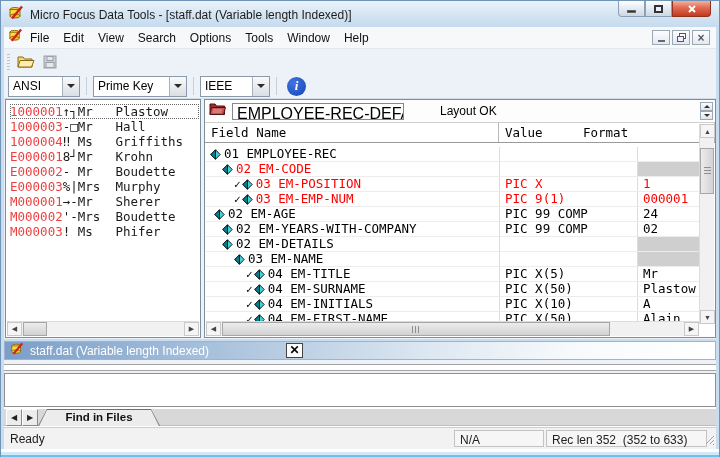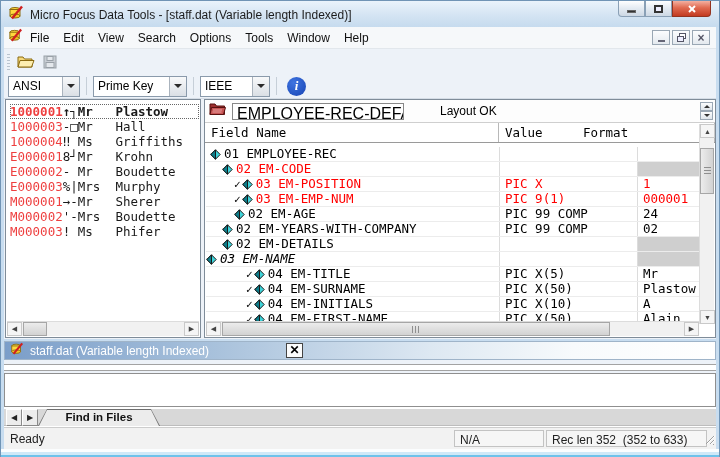--- a/index.html
+++ b/index.html
@@ -58,21 +58,21 @@
   
   .main { position:relative; height:240px; margin:0 3px; background:#edf2f8; }
   .panel { position:absolute; top:0; background:#fff; border:1px solid #7f8c99; }
   .left-panel { left:1px; width:196px; height:239px; }
   .right-panel { left:200px; width:512px; height:239px; }
 
   .records { position:absolute; left:1px; right:1px; top:1px; bottom:16px;
     overflow:hidden; padding:3px 0 0 3px;
     font:12.5px/15px "DejaVu Sans Mono", monospace; }
   .record-row { height:15px; white-space:pre; }
-  .record-row.selected { outline:1px dotted #666; outline-offset:-1px;font-weight:bold; }
+  .record-row.selected { outline:1px dotted #666; outline-offset:-1px; }
   .rec-key { color:#ee3f3f; }
   .rec-junk, .rec-rest { color:#1a1a1a; }
 
   
   .rec-header { position:relative; height:23px; display:flex; align-items:center;
     padding-left:4px; border-bottom:1px solid #cfcfcf; background:#fdfdfd; }
   .rec-name-box { margin-left:6px; width:172px; height:17px; border:1px solid #888;
     background:#fff; font-size:16px; padding:1px 4px; white-space:nowrap; overflow:hidden; }
   .layout-status { margin-left:36px; font-size:12px; color:#000; }
   .spinner { position:absolute; right:2px; top:2px; width:13px; }
@@ -349,21 +349,21 @@
           </div>
           <div class="g-row red">
             <div class="g-cell g-name" style="padding-left: 28px;"><span class="check-icon">✓</span><span class="diamond-icon"><svg width="11" height="11" viewBox="0 0 11 11">
                   <polygon points="5.5,0.8 10.2,5.5 5.5,10.2 0.8,5.5" fill="#3fd4da" stroke="#1a1a1a"></polygon>
                   <polygon points="5.5,0.8 0.8,5.5 5.5,10.2" fill="#0e7d8a" stroke="#1a1a1a"></polygon>
                 </svg></span><span>03 EM-EMP-NUM</span></div>
             <div class="g-cell g-format">PIC 9(1)</div>
             <div class="g-cell g-value">000001</div>
           </div>
           <div class="g-row">
-            <div class="g-cell g-name" style="padding-left: 28px;"><span class="diamond-icon"><svg width="11" height="11" viewBox="0 0 11 11">
+            <div class="g-cell g-name" style="padding-left: 8px;"><span class="diamond-icon"><svg width="11" height="11" viewBox="0 0 11 11">
                   <polygon points="5.5,0.8 10.2,5.5 5.5,10.2 0.8,5.5" fill="#3fd4da" stroke="#1a1a1a"></polygon>
                   <polygon points="5.5,0.8 0.8,5.5 5.5,10.2" fill="#0e7d8a" stroke="#1a1a1a"></polygon>
                 </svg></span><span>02 EM-AGE</span></div>
             <div class="g-cell g-format">PIC 99 COMP</div>
             <div class="g-cell g-value">24</div>
           </div>
           <div class="g-row">
             <div class="g-cell g-name" style="padding-left: 16px;"><span class="diamond-icon"><svg width="11" height="11" viewBox="0 0 11 11">
                   <polygon points="5.5,0.8 10.2,5.5 5.5,10.2 0.8,5.5" fill="#3fd4da" stroke="#1a1a1a"></polygon>
                   <polygon points="5.5,0.8 0.8,5.5 5.5,10.2" fill="#0e7d8a" stroke="#1a1a1a"></polygon>
@@ -373,21 +373,21 @@
           </div>
           <div class="g-row">
             <div class="g-cell g-name" style="padding-left: 16px;"><span class="diamond-icon"><svg width="11" height="11" viewBox="0 0 11 11">
                   <polygon points="5.5,0.8 10.2,5.5 5.5,10.2 0.8,5.5" fill="#3fd4da" stroke="#1a1a1a"></polygon>
                   <polygon points="5.5,0.8 0.8,5.5 5.5,10.2" fill="#0e7d8a" stroke="#1a1a1a"></polygon>
                 </svg></span><span>02 EM-DETAILS</span></div>
             <div class="g-cell g-format"></div>
             <div class="g-cell g-value shade"></div>
           </div>
           <div class="g-row">
-            <div class="g-cell g-name" style=" font-style: italic;"><span class="diamond-icon"><svg width="11" height="11" viewBox="0 0 11 11">
+            <div class="g-cell g-name" style="padding-left: 28px;"><span class="diamond-icon"><svg width="11" height="11" viewBox="0 0 11 11">
                   <polygon points="5.5,0.8 10.2,5.5 5.5,10.2 0.8,5.5" fill="#3fd4da" stroke="#1a1a1a"></polygon>
                   <polygon points="5.5,0.8 0.8,5.5 5.5,10.2" fill="#0e7d8a" stroke="#1a1a1a"></polygon>
                 </svg></span><span>03 EM-NAME</span></div>
             <div class="g-cell g-format"></div>
             <div class="g-cell g-value shade"></div>
           </div>
           <div class="g-row">
             <div class="g-cell g-name" style="padding-left: 40px;"><span class="check-icon">✓</span><span class="diamond-icon"><svg width="11" height="11" viewBox="0 0 11 11">
                   <polygon points="5.5,0.8 10.2,5.5 5.5,10.2 0.8,5.5" fill="#3fd4da" stroke="#1a1a1a"></polygon>
                   <polygon points="5.5,0.8 0.8,5.5 5.5,10.2" fill="#0e7d8a" stroke="#1a1a1a"></polygon>

